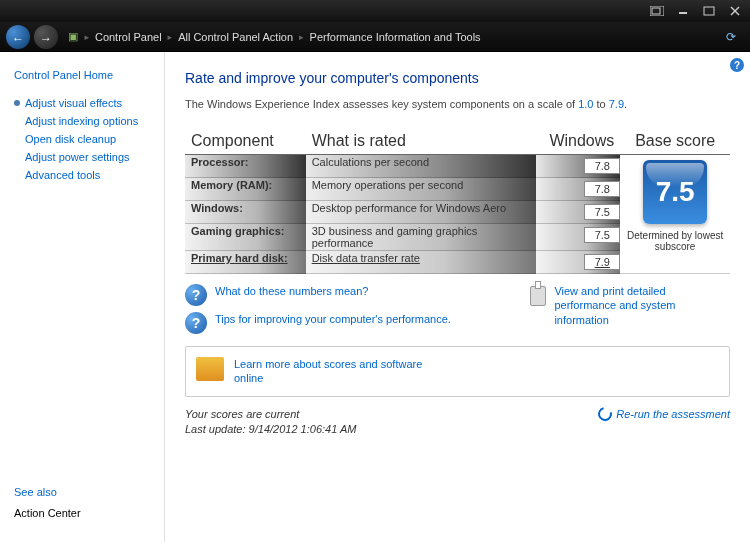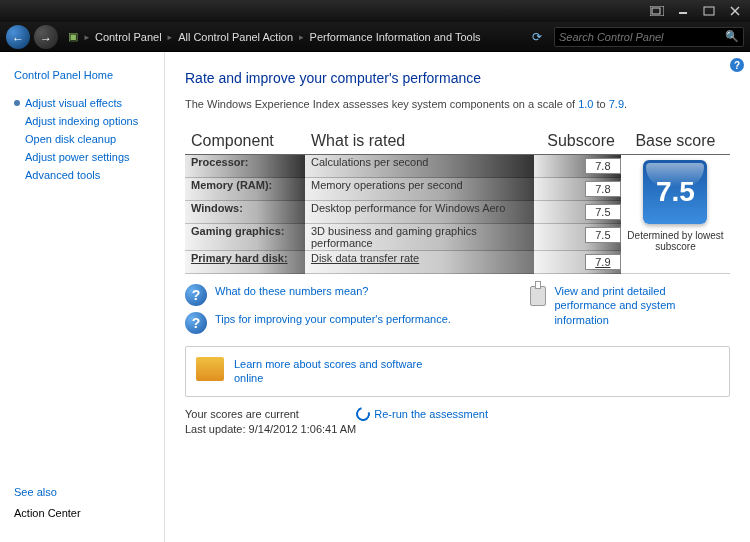--- a/index.html
+++ b/index.html
@@ -65,21 +65,21 @@
 .help-icon { width:22px; height:22px; border-radius:50%; background:radial-gradient(circle at 30% 30%,#6ab0f0,#1a5aa8); color:#fff; font-weight:bold; display:flex; align-items:center; justify-content:center; font-size:14px;}
 .printer-icon { width:26px; height:20px; background:#ddd; border:1px solid #999; border-radius:2px; position:relative; margin-top:2px;}
 .printer-icon::before { content:""; position:absolute; top:-6px; left:4px; right:4px; height:6px; background:#fff; border:1px solid #999;}
 .link { color:#0066cc; font-size:11px; text-decoration:none; line-height:1.3; display:block;}
 .left-links { flex:1;}
 .right-links { width:200px;}
 
 .learnbox { border:1px solid #ccc; padding:10px; margin-top:6px; display:flex; gap:10px; align-items:flex-start; border-radius:2px;}
 .chart-icon { width:28px; height:24px; background:linear-gradient(#f0c040,#e09020); border-radius:2px; position:relative;}
 
-.status-row { margin-top:10px; display:flex; justify-content:flex-start; align-items:flex-start;}
+.status-row { margin-top:10px; display:flex; justify-content:space-between; align-items:flex-start;font-style:italic;}
 .status-text { font-size:11px; color:#333; line-height:1.4;}
 .rerun { color:#0066cc; font-size:11px; display:flex; align-items:center; gap:4px; text-decoration:none;}
 .rerun-icon { width:14px; height:14px; border:2px solid #0066cc; border-radius:50%; border-top-color:transparent; transform:rotate(30deg);}
 
 .topright-help { position:absolute; top:6px; right:6px; width:14px; height:14px; border-radius:50%; background:#2a7ad0; color:#fff; font-size:10px; display:flex; align-items:center; justify-content:center; font-weight:bold;}
 </style>
 </head>
 <body>
 
 <div class="titlebar">
@@ -118,24 +118,20 @@
     <span style="color:#8ab860">▣</span>
     <span class="bc-sep">▸</span>
     <span>Control Panel</span>
     <span class="bc-sep">▸</span>
     <span>All Control Panel Action</span>
     <span class="bc-sep">▸</span>
     <span>Performance Information and Tools</span>
   </div>
   <div class="navspacer"></div>
   <span class="refresh-icon">⟳</span>
-  <div class="searchbox">
-    <input placeholder="Search Control Panel" style="">
-    <span class="search-icon">🔍</span>
-  </div>
 </div>
 
 <div class="content">
   <div class="sidebar">
     <a class="home">Control Panel Home</a>
     <div class="item">
         <span class="bullet"></span>
         <a>Adjust visual effects</a>
       </div>
     <a style="padding-left:11px">Adjust indexing options</a>
@@ -143,31 +139,31 @@
     <a style="padding-left:11px">Adjust power settings</a>
     <a style="padding-left:11px">Advanced tools</a>
     <div class="sidebar-footer">
       <span class="seealso">See also</span>
       <a class="action">Action Center</a>
     </div>
   </div>
 
   <div class="main">
     <div class="topright-help">?</div>
-    <h1>Rate and improve your computer's performance</h1>
+    <h1>Rate and improve your computer's components</h1>
     <p class="desc">
       <span>The Windows Experience Index assesses key system components on a scale of </span><span class="num">1.0</span><span> to </span><span class="num">7.9</span><span>.</span>
     </p>
 
     <table class="tbl">
       <thead>
         <tr>
           <th>Component</th>
           <th>What is rated</th>
-          <th style="text-align:right">Subscore</th>
+          <th style="text-align:right">Windows</th>
           <th style="text-align:center">Base score</th>
         </tr>
       </thead>
       <tbody id="rows">
           <tr class="gradrow">
             <td class="comp">Processor:</td>
             <td class="rated">Calculations per second</td>
             <td class="sub">
               <div class="subscore-box">7.8</div>
             </td>

